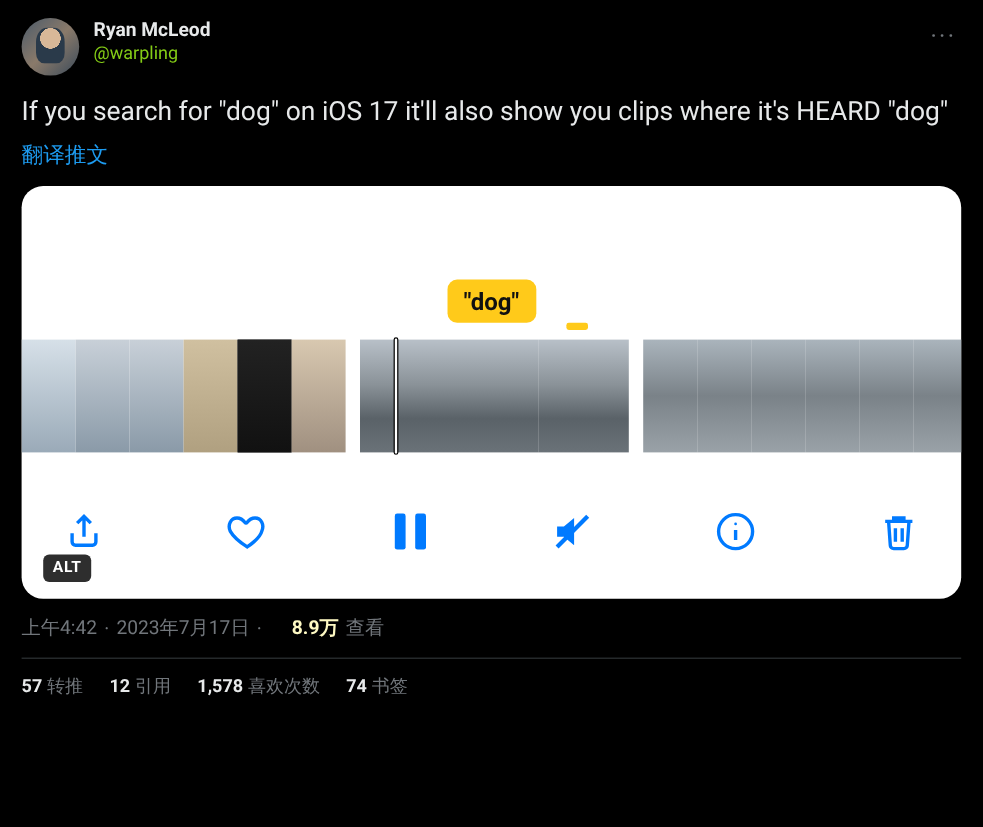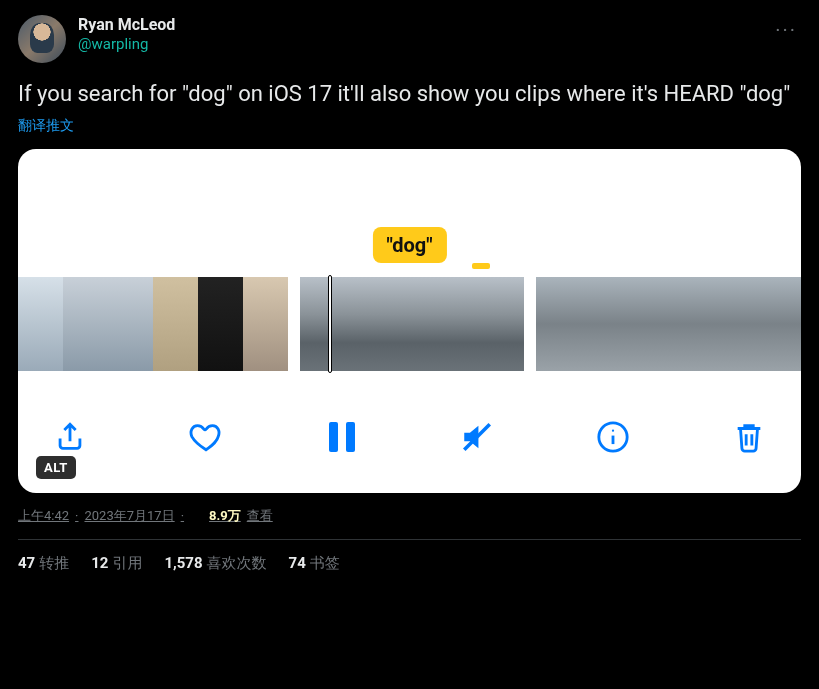--- a/index.html
+++ b/index.html
@@ -3,24 +3,24 @@
 <meta charset="utf-8">
 <style>
   * { box-sizing: border-box; margin: 0; padding: 0; }
   html, body { width: 819px; height: 689px; background: #000; font-family: -apple-system, BlinkMacSystemFont, "Segoe UI", Roboto, Helvetica, Arial, sans-serif; color: #e7e9ea; overflow: hidden; }
   .tweet { padding: 15px 18px 0 18px; position: relative; }
   .header { display: flex; align-items: flex-start; }
   .avatar { width: 48px; height: 48px; border-radius: 50%; background: linear-gradient(135deg, #4a5a6a 0%, #8a7a6a 50%, #3a4a5a 100%); flex-shrink: 0; margin-right: 12px; overflow: hidden; position: relative; }
   .avatar::after { content:""; position:absolute; left:12px; top:8px; width:24px; height:30px; background: radial-gradient(circle at 50% 30%, #d8b898 0 35%, transparent 36%), linear-gradient(#2a3a4a,#2a3a4a); border-radius: 40% 40% 30% 30%; }
   .names { display: flex; flex-direction: column; line-height: 1.25; }
   .display-name { font-size: 16px; font-weight: 700; color: #e7e9ea; }
-  .handle { font-size: 15px; color: #14b8a6; }
+  .handle { font-size: 15px; color: #84cc16; }
   .more { position: absolute; top: 18px; right: 22px; color: #71767b; font-size: 20px; letter-spacing: 2px; cursor: pointer; }
   .body-text { margin-top: 16px; font-size: 22px; line-height: 1.35; color: #e7e9ea; font-weight: 400; }
-  .translate { margin-top: 8px; font-size: 14px; color: #1d9bf0; cursor: pointer; }
+  .translate { margin-top: 8px; font-size: 18px; color: #1d9bf0; cursor: pointer; }
   .media-card { margin-top: 14px; border-radius: 18px; background: #fff; overflow: hidden; position: relative; width: 100%; height: 344px; }
   .dog-tag { position: absolute; left: 50%; top: 78px; transform: translateX(-50%); background: #ffca1a; color: #111; font-weight: 700; font-size: 20px; padding: 6px 14px; border-radius: 8px; }
   .dog-marker { position: absolute; left: 58%; top: 114px; width: 18px; height: 6px; background: #ffca1a; border-radius: 2px; }
   .strip-row { position: absolute; top: 128px; left: 0; right: 0; height: 94px; display: flex; gap: 12px; padding: 0 0; }
   .strip { height: 100%; display: flex; flex-shrink: 0; }
   .strip.a { width: 270px; }
   .strip.b { width: 224px; position: relative; }
   .strip.c { width: 270px; }
   .frame { height: 100%; background: #bcbcbc; }
   .strip.a .frame { flex: 1; background: linear-gradient(#c8d0d8, #8a9aa8); }
@@ -30,21 +30,21 @@
   .strip.a .frame:nth-child(6) { background: linear-gradient(#d8c8b0, #a09080); }
   .strip.b .frame { flex: 1; background: linear-gradient(#b8c0c8 0%, #8a9298 40%, #5a6268 70%, #6a7278 100%); }
   .strip.c .frame { flex: 1; background: linear-gradient(#aab4bc 0%, #7a8288 50%, #9aa2a8 100%); }
   .playhead { position: absolute; left: 28px; top: -2px; width: 4px; height: calc(100% + 4px); background: #fff; border: 1px solid #000; border-radius: 2px; }
   .toolbar { position: absolute; bottom: 28px; left: 0; right: 0; height: 56px; display: flex; align-items: center; justify-content: space-between; padding: 0 34px; }
   .tbtn { width: 36px; height: 36px; display: flex; align-items: center; justify-content: center; color: #007aff; cursor: pointer; }
   .tbtn svg { width: 34px; height: 34px; stroke: #007aff; fill: none; stroke-width: 2; }
   .pause-bars { display: flex; gap: 8px; }
   .pause-bars span { width: 9px; height: 30px; background: #007aff; border-radius: 2px; }
   .alt-badge { position: absolute; left: 18px; bottom: 14px; background: rgba(0,0,0,0.82); color: #fff; font-size: 13px; font-weight: 700; padding: 4px 8px; border-radius: 5px; letter-spacing: 0.5px; }
-  .meta-row { margin-top: 14px; font-size: 13px; color: #71767b; display: flex; align-items: center; gap: 6px; text-decoration: underline; }
+  .meta-row { margin-top: 14px; font-size: 16px; color: #71767b; display: flex; align-items: center; gap: 6px; }
   .meta-row .views-num { color: #fef9c3; font-weight: 700; margin-left: 19px; }
   .divider { height: 1px; background: #2f3336; margin-top: 14px; }
   .stats { display: flex; gap: 22px; padding: 14px 0; font-size: 15px; color: #71767b; }
   .stats .num { color: #e7e9ea; font-weight: 700; margin-right: 4px; }
 </style>
 </head>
 <body>
 
 <div class="tweet">
 
@@ -136,19 +136,19 @@
     <span> · </span>
     <span>2023年7月17日</span>
     <span> · </span>
     <span class="views-num">8.9万</span>
     <span>查看</span>
   </div>
 
   <div class="divider"></div>
 
   <div class="stats">
-    <div><span class="num">47</span><span>转推</span></div>
+    <div><span class="num">57</span><span>转推</span></div>
     <div><span class="num">12</span><span>引用</span></div>
     <div><span class="num">1,578</span><span>喜欢次数</span></div>
     <div><span class="num">74</span><span>书签</span></div>
   </div>
 
 </div>
 
 </body></html>

